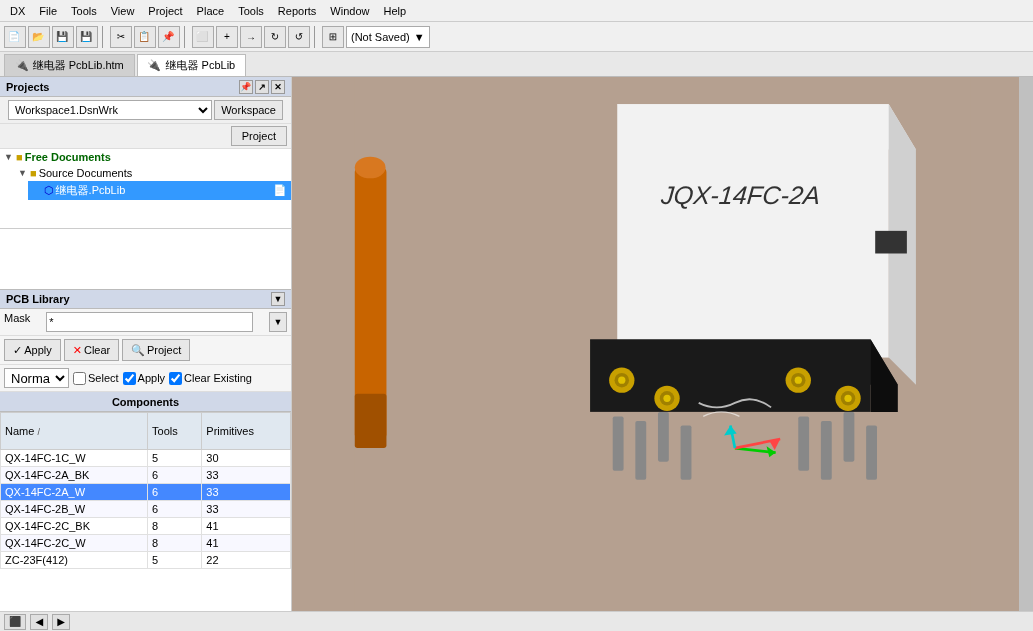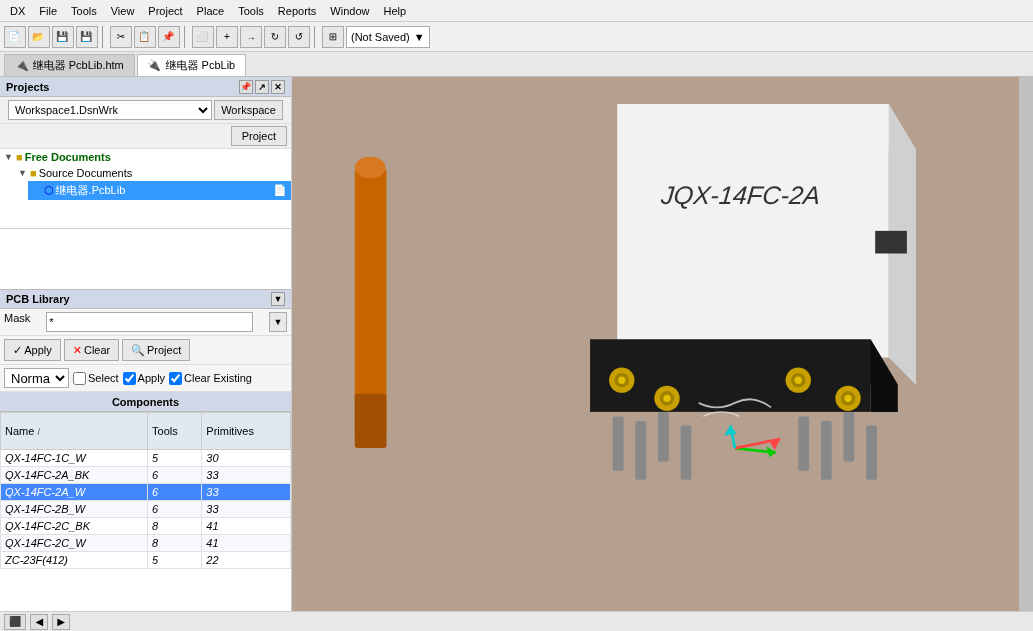--- a/index.html
+++ b/index.html
@@ -66,21 +66,21 @@
     .checkbox-label { display: flex; align-items: center; gap: 2px; font-size: 11px; cursor: pointer; }
 
     
     .components-section { display: flex; flex-direction: column; flex: 1; overflow: hidden; }
     .components-header-row { background: #d0d8e8; border-bottom: 1px solid #bbb; padding: 2px 4px; font-weight: bold; font-size: 11px; display: flex; align-items: center; justify-content: center; height: 20px; }
 
     .table-container { flex: 1; overflow-y: auto; overflow-x: hidden; background: #fff; }
     .table { width: 100%; border-collapse: collapse; font-size: 11px; }
     .table th { background: #e0e8f0; border: 1px solid #ccc; padding: 12px 4px; text-align: left; font-weight: normal; position: sticky; top: 0; cursor: pointer; }
     .table th .sort-arrow { font-size: 9px; color: #555; }
-    .table td { border: 1px solid #e0e0e0; padding: 2px 4px; white-space: nowrap; overflow: hidden; font-style: italic; }
+    .table td { border: 1px solid #e0e0e0; padding: 2px 4px; white-space: nowrap; overflow: hidden; }
     .table tr:nth-child(even) { background: #f8f8ff; }
     .table tr.selected td { background: #4488ff; color: #fff; }
 
     
     .tabs-bar { display: flex; align-items: center; background: #e8e8e8; border-bottom: 1px solid #bbb; padding: 2px 4px 0 4px; }
     .tab { padding: 3px 10px; background: #d0d0d0; border: 1px solid #bbb; border-bottom: none; font-size: 11px; cursor: pointer; display: flex; align-items: center; gap: 4px; margin-right: 2px; }
     .tab.active { background: #fff; border-color: #bbb; }
 
     
     .right-panel { flex: 1; background: #b5a090; position: relative; overflow: hidden; }

